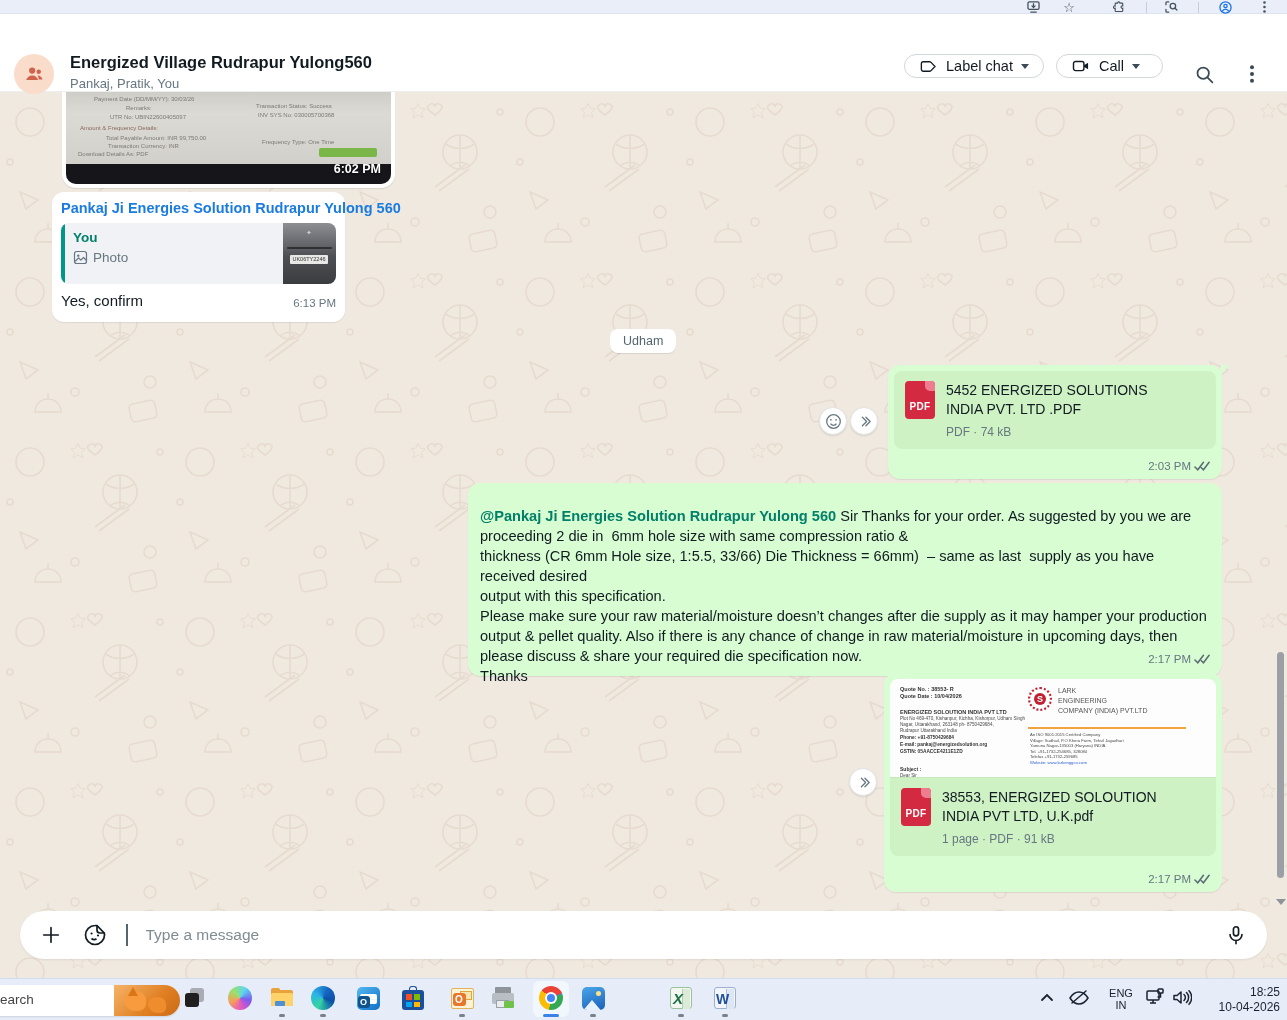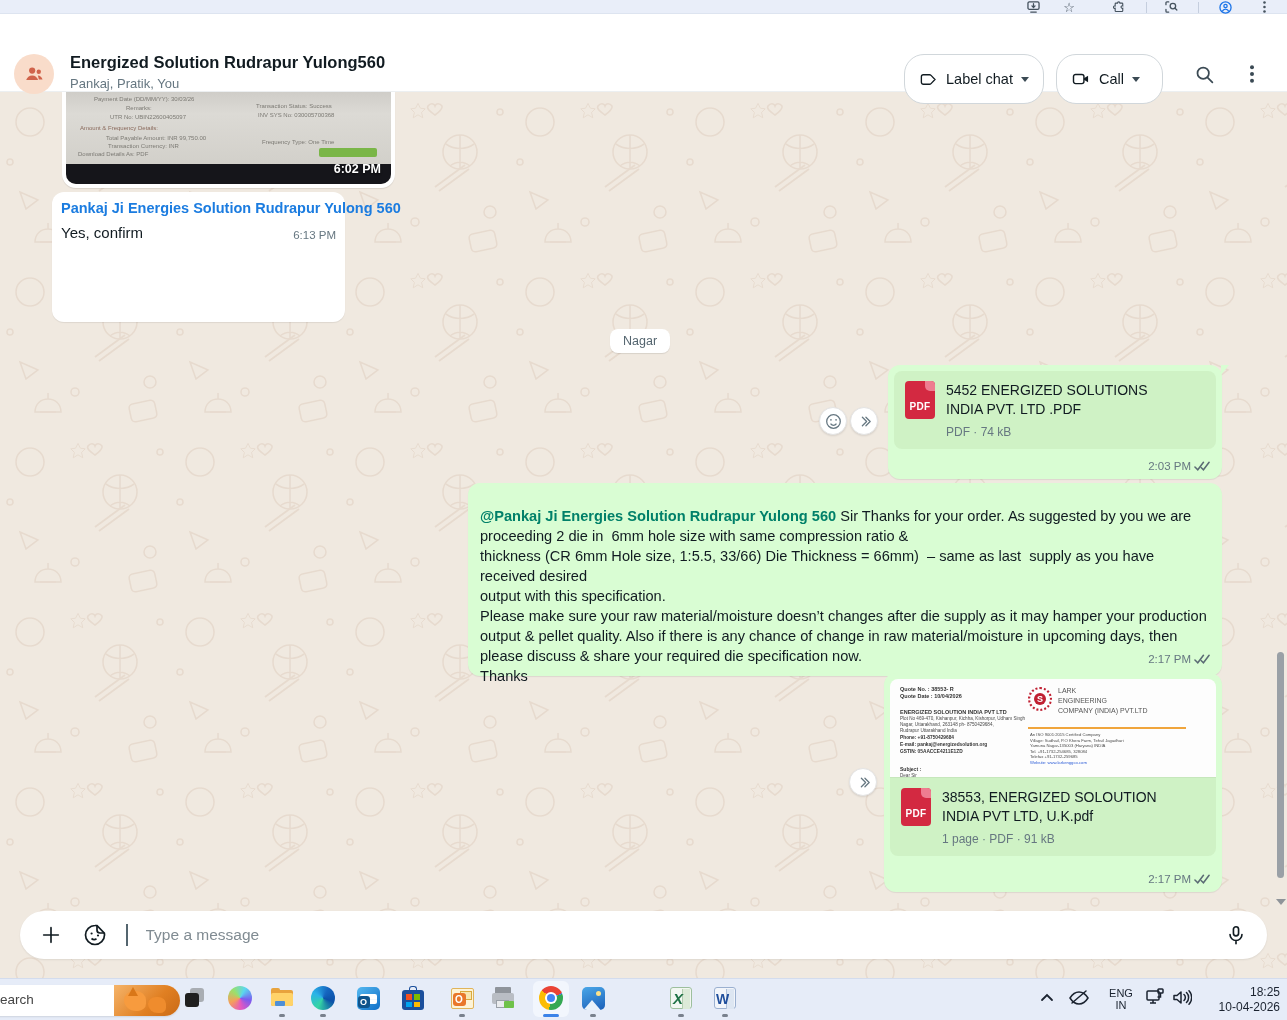--- a/index.html
+++ b/index.html
@@ -10,21 +10,21 @@
   
   .chrome-strip { position:absolute; left:0; top:0; width:1287px; height:14px; background:#e9eef9; border-bottom:1px solid #dde4f0; }
   .cs-ico { position:absolute; top:0; height:14px; display:flex; align-items:center; justify-content:center; color:#45525e; }
   .cs-sep { position:absolute; top:2px; width:1px; height:11px; background:#c5cede; }
 
   
   .wa-header { position:absolute; left:0; top:14px; width:1287px; height:78px; background:#fff; border-bottom:1px solid #eceff1; z-index:5; }
   .avatar { position:absolute; left:14px; top:40px; width:40px; height:40px; border-radius:50%; background:#f9dcca; display:flex; align-items:center; justify-content:center; }
   .wa-title { position:absolute; left:70px; top:39px; font-size:16.5px; font-weight:600; color:#111b21; }
   .wa-sub { position:absolute; left:70px; top:62px; font-size:13px; color:#667781; }
-  .pill { position:absolute; top:40px; height:50px; border:1px solid #d1d7db; border-radius:20px; background:#fff; display:flex; align-items:center; gap:8px; padding:0 14px; cursor:pointer; }
+  .pill { position:absolute; top:40px; height:24px; border:1px solid #d1d7db; border-radius:20px; background:#fff; display:flex; align-items:center; gap:8px; padding:0 14px; cursor:pointer; }
   .pill span.lbl { font-size:14.5px; color:#111b21; font-weight:500; }
   .caret { width:0; height:0; border-left:4.5px solid transparent; border-right:4.5px solid transparent; border-top:5.5px solid #3b4a54; }
   .hdr-ico { position:absolute; top:48px; width:24px; height:24px; display:flex; align-items:center; justify-content:center; cursor:pointer; }
 
   
   .chat-bg { position:absolute; left:0; top:92px; width:1287px; height:886px; background:#f0e9e0; }
   .chat-bg svg.pattern { position:absolute; inset:0; }
 
   .bubble { position:absolute; border-radius:12px; box-shadow:0 1px 1px rgba(0,0,0,.08); }
   .in  { background:#fff; }
@@ -175,21 +175,21 @@
 
   <div class="wa-header">
     <div class="avatar">
       <svg width="22" height="22" viewBox="0 0 24 24" fill="#d0634b">
           <circle cx="10" cy="8.2" r="3.4"></circle>
           <path d="M3.5 18.5c.9-3.2 3.3-5 6.5-5s5.6 1.8 6.5 5z"></path>
           <circle cx="17.2" cy="9.6" r="2.4"></circle>
           <path d="M16.2 13.6c2.6.2 4.4 1.7 5.1 4.4h-4z"></path>
         </svg>
     </div>
-    <div class="wa-title">Energized Solution Rudrapur Yulong560</div>
+    <div class="wa-title">Energized Village Rudrapur Yulong560</div>
     <div class="wa-sub">Pankaj, Pratik, You</div>
 
     <div class="pill" style="left:904px;width:140px;">
       <svg width="19" height="19" viewBox="0 0 24 24" fill="none" stroke="#111b21" stroke-width="1.7">
           <path d="M3 8.5C3 7.1 4.1 6 5.5 6h7.8c.7 0 1.4.3 1.9.8l5 5.2-5 5.2c-.5.5-1.2.8-1.9.8H5.5A2.5 2.5 0 0 1 3 15.5v-7z"></path>
         </svg>
       <span class="lbl">Label chat</span>
       <i class="caret"></i>
     </div>
     <div class="pill" style="left:1056px;width:107px;">
@@ -258,27 +258,46 @@
       <div class="mon-btn-green"></div>
       <div class="mon-bezel">
         
       </div>
       <div class="photo-time">6:02 PM</div>
     </div>
   </div>
 
   <div class="bubble in msg2">
     <div class="sender-name">Pankaj Ji Energies Solution Rudrapur Yulong 560</div>
+    <div class="quote">
+      <div class="qbar"></div>
+      <div class="qbody">
+        <div class="qauthor">You</div>
+        <div class="qtype">
+          <svg width="15" height="15" viewBox="0 0 20 20" fill="none" stroke="#667781" stroke-width="1.6">
+              <rect x="2" y="2" width="16" height="16" rx="3"></rect>
+              <circle cx="7" cy="7.5" r="1.6" fill="#667781" stroke="none"></circle>
+              <path d="M3 15l4.5-4.5 3 3L14 10l4 4" stroke-linejoin="round"></path>
+            </svg>
+          <span>Photo</span>
+        </div>
+      </div>
+      <div class="qthumb">
+        <span class="car-logo">✦</span>
+        <div class="car-line"></div>
+        <div class="car-plate">UK06TY2246</div>
+      </div>
+    </div>
     <div class="msg2-textrow">
       <span class="msg2-text">Yes, confirm</span>
       <span class="time-sm">6:13 PM</span>
     </div>
   </div>
 
-  <div class="today">Nagar</div>
+  <div class="today">Udham</div>
 
   <div class="hover-circ" style="left:819px;top:407px;">
     <svg width="17" height="17" viewBox="0 0 20 20" fill="none" stroke="#667781" stroke-width="1.5">
         <circle cx="10" cy="10" r="8"></circle>
         <circle cx="7" cy="8" r="1" fill="#667781" stroke="none"></circle>
         <circle cx="13" cy="8" r="1" fill="#667781" stroke="none"></circle>
         <path d="M6.5 12.5c1 1.4 2.2 2 3.5 2s2.5-.6 3.5-2"></path>
       </svg>
   </div>
   <div class="hover-circ" style="left:850px;top:407px;">

